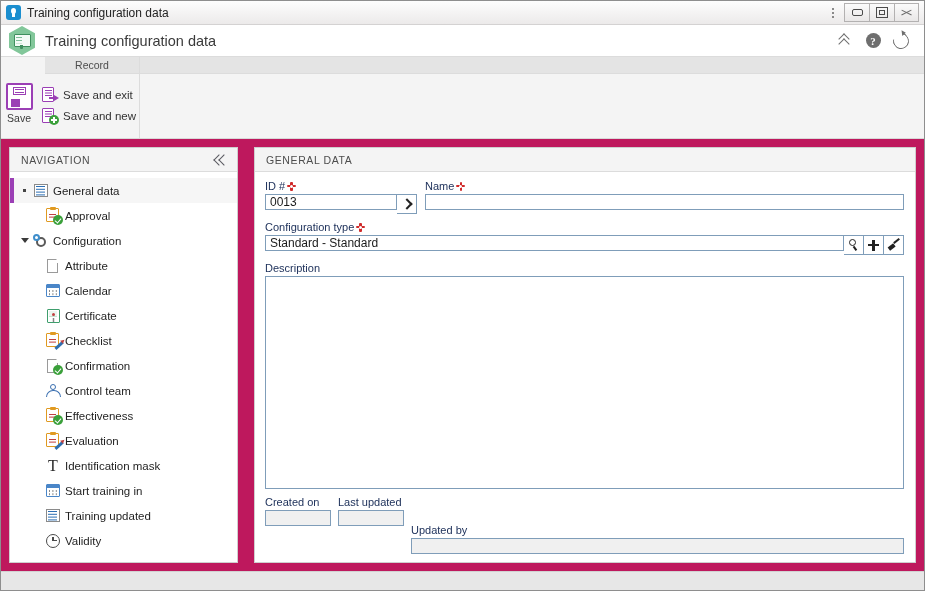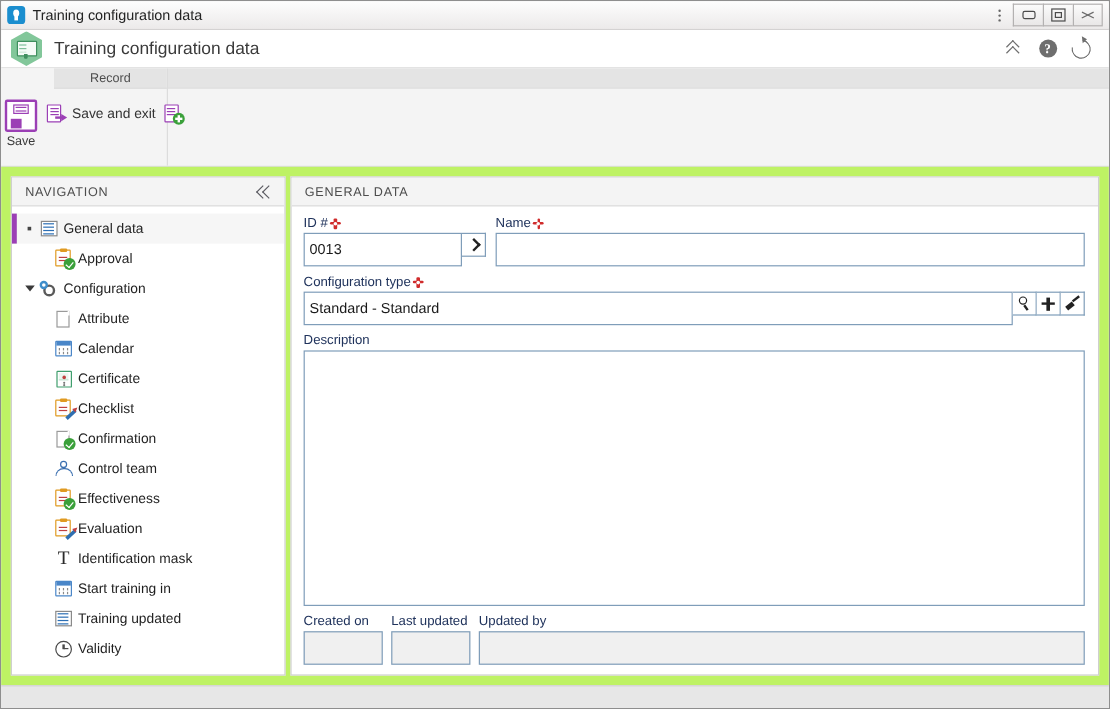--- a/index.html
+++ b/index.html
@@ -128,21 +128,21 @@
     border:1.6px solid #9b3fb5;box-sizing:border-box;
   }
   .floppy .shutter::before{
     content:"";position:absolute;left:1px;top:1.3px;width:9px;height:1.2px;background:#9b3fb5;
     box-shadow:0 3px 0 #9b3fb5;
   }
   .floppy .label{
     position:absolute;left:3px;bottom:1.5px;width:9px;height:8px;background:#9b3fb5;
   }
   .big-btn-label{font-size:10.5px;color:#3a3a3a;margin-top:2px;}
-  .small-btns{display:flex;flex-direction:row;justify-content:flex-start;padding-top:6px;margin-left:4px;}
+  .small-btns{display:flex;flex-direction:column;justify-content:flex-start;padding-top:6px;margin-left:4px;}
   .small-btn{
     display:flex;align-items:center;height:21px;cursor:default;padding:0 3px;
   }
   .sb-icon{width:17px;height:17px;position:relative;margin-right:5px;flex:0 0 17px;}
   .doc-purple{
     position:absolute;left:1px;top:1px;width:12px;height:15px;border:1.6px solid #9b3fb5;
     background:#fff;box-sizing:border-box;border-radius:1px;
   }
   .doc-purple::before{
     content:"";position:absolute;left:1.5px;top:1.5px;width:7px;height:1.2px;background:#9b3fb5;
@@ -167,21 +167,21 @@
   }
   .badge-plus::before{left:2px;top:4.2px;width:6px;height:1.7px;}
   .badge-plus::after{left:4.2px;top:2px;width:1.7px;height:6px;}
   .sb-label{font-size:11.5px;color:#333;white-space:nowrap;}
   .rb-rest{flex:1 1 auto;display:flex;flex-direction:column;}
   .rb-rest-top{height:16px;flex:0 0 16px;background:#e4e4e4;border-bottom:1px solid #dcdcdc;}
   .rb-rest-body{flex:1 1 auto;background:#f4f4f4;}
 
   
   .main{
-    flex:1 1 auto;display:flex;background:#bef264;padding:8px;box-sizing:border-box;gap:4px;
+    flex:1 1 auto;display:flex;background:#be185d;padding:8px;box-sizing:border-box;gap:16px;
     min-height:0;
   }
 
   
   .navpanel{
     width:229px;flex:0 0 229px;background:#fff;border:1px solid #cfcfcf;box-sizing:border-box;
     display:flex;flex-direction:column;overflow:hidden;
   }
   .nav-head{
     height:24px;flex:0 0 24px;display:flex;align-items:center;justify-content:space-between;
@@ -288,21 +288,21 @@
     box-shadow:0 0 0 0 transparent;
   }
   .req::after{
     content:"";position:absolute;left:0;top:3.2px;width:9px;height:2.6px;background:#d02b2b;border-radius:1px;
   }
   .req i{position:absolute;left:3px;top:3px;width:3px;height:3px;background:#fff;border-radius:50%;z-index:2;}
 
   .row{display:flex;align-items:flex-start;}
   .fld{display:flex;flex-direction:column;}
   .inp{
-    height:28px;box-sizing:border-box;border:1px solid #7f9db9;background:#fff;
+    height:16px;box-sizing:border-box;border:1px solid #7f9db9;background:#fff;
     font-size:12px;color:#1a1a1a;padding:0 4px;line-height:18px;outline:none;
     font-family:"Liberation Sans", sans-serif;
   }
   .inp.ro{background:#f0f0f0;color:#555;}
   .btn-sq{
     width:20px;height:20px;flex:0 0 20px;box-sizing:border-box;border:1px solid #7f9db9;
     border-left:none;background:#fff;display:flex;align-items:center;justify-content:center;cursor:pointer;
   }
   .gl-chev-r{position:relative;width:9px;height:11px;}
   .gl-chev-r::before{
@@ -588,21 +588,21 @@
 
         <div class="bottom-row">
           <div class="fld" style="width:66px;">
             <div class="field-label">Created on</div>
             <input class="inp ro" style="width: 100%;" readonly="" value="">
           </div>
           <div class="fld" style="width:66px;">
             <div class="field-label">Last updated</div>
             <input class="inp ro" style="width: 100%;" readonly="" value="">
           </div>
-          <div class="fld" style="flex:1 1 auto;min-width:0;">
+          <div class="fld" style="flex:1 1 auto;min-width:0;margin-top:28px;">
             <div class="field-label">Updated by</div>
             <input class="inp ro" style="width: 100%;" readonly="" value="">
           </div>
         </div>
 
       </div>
     </div>
   </div>
 
   <div class="statusbar"></div>

